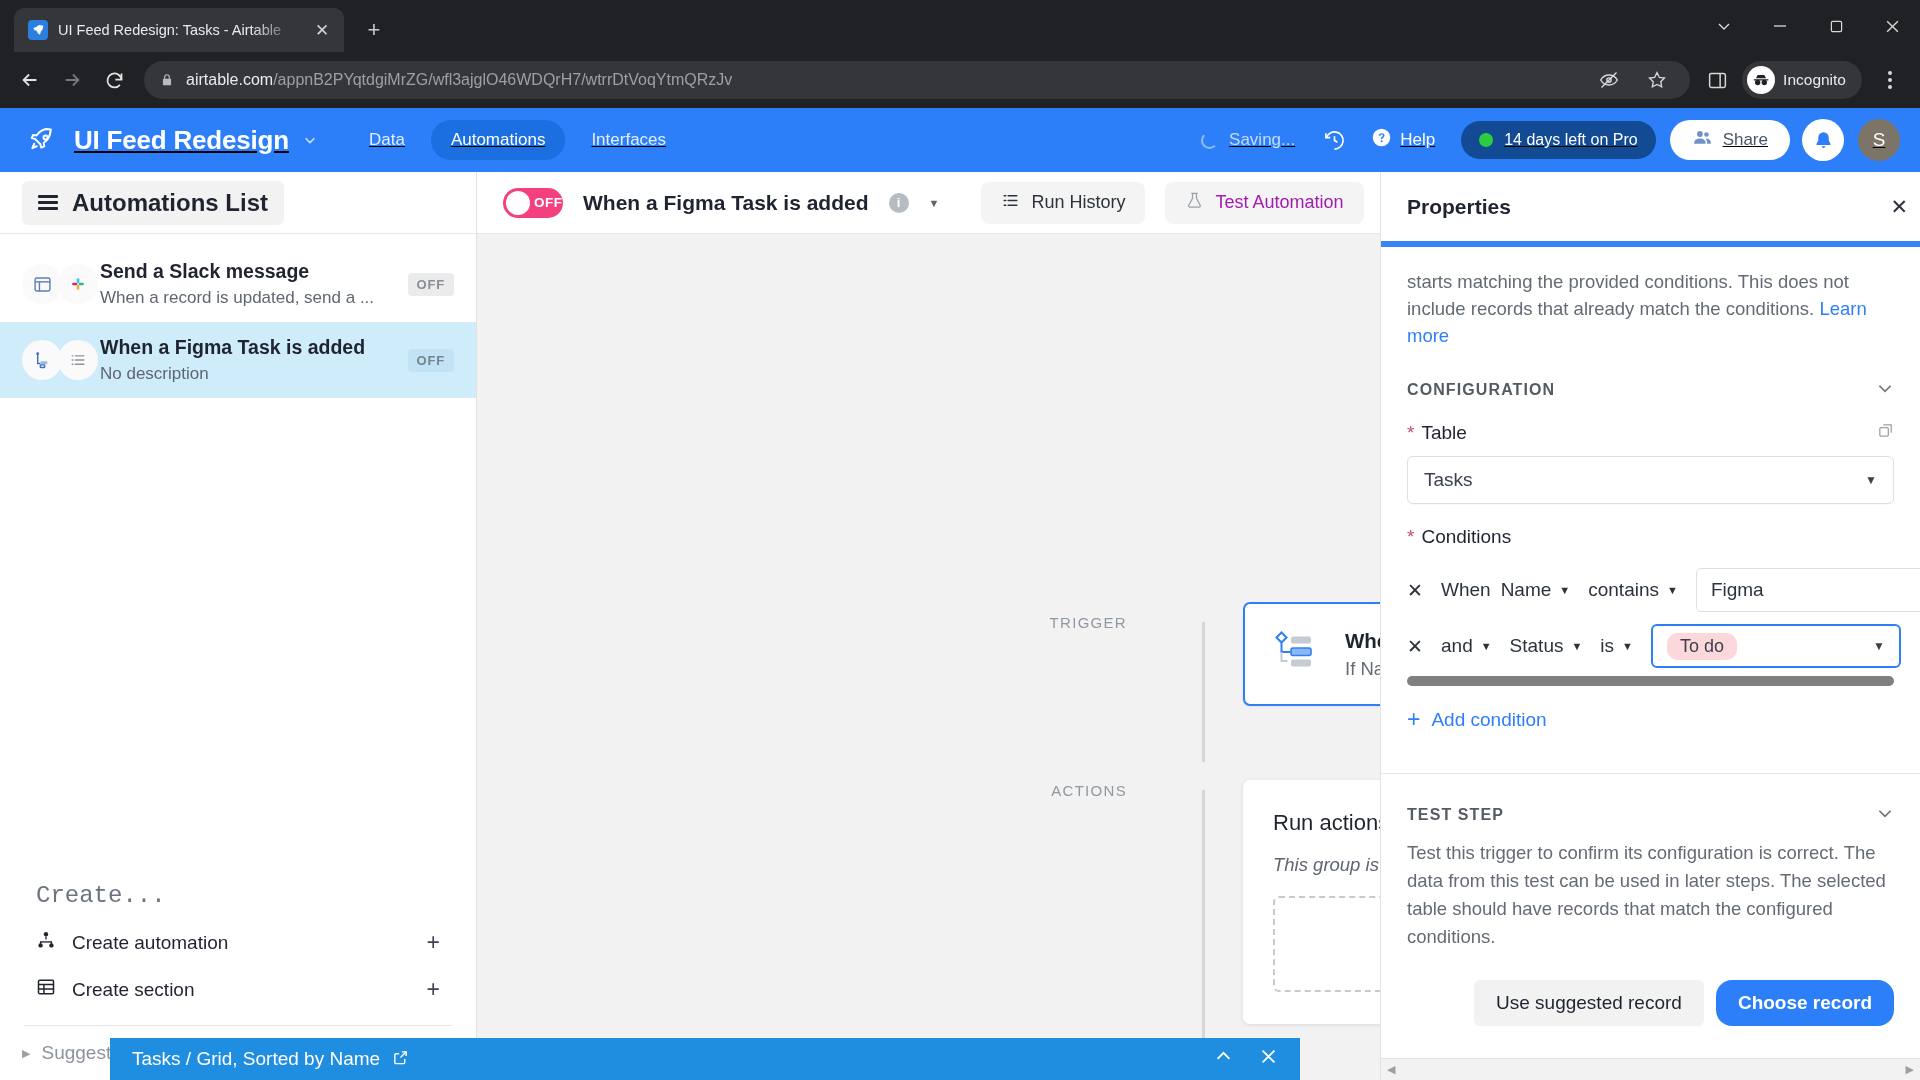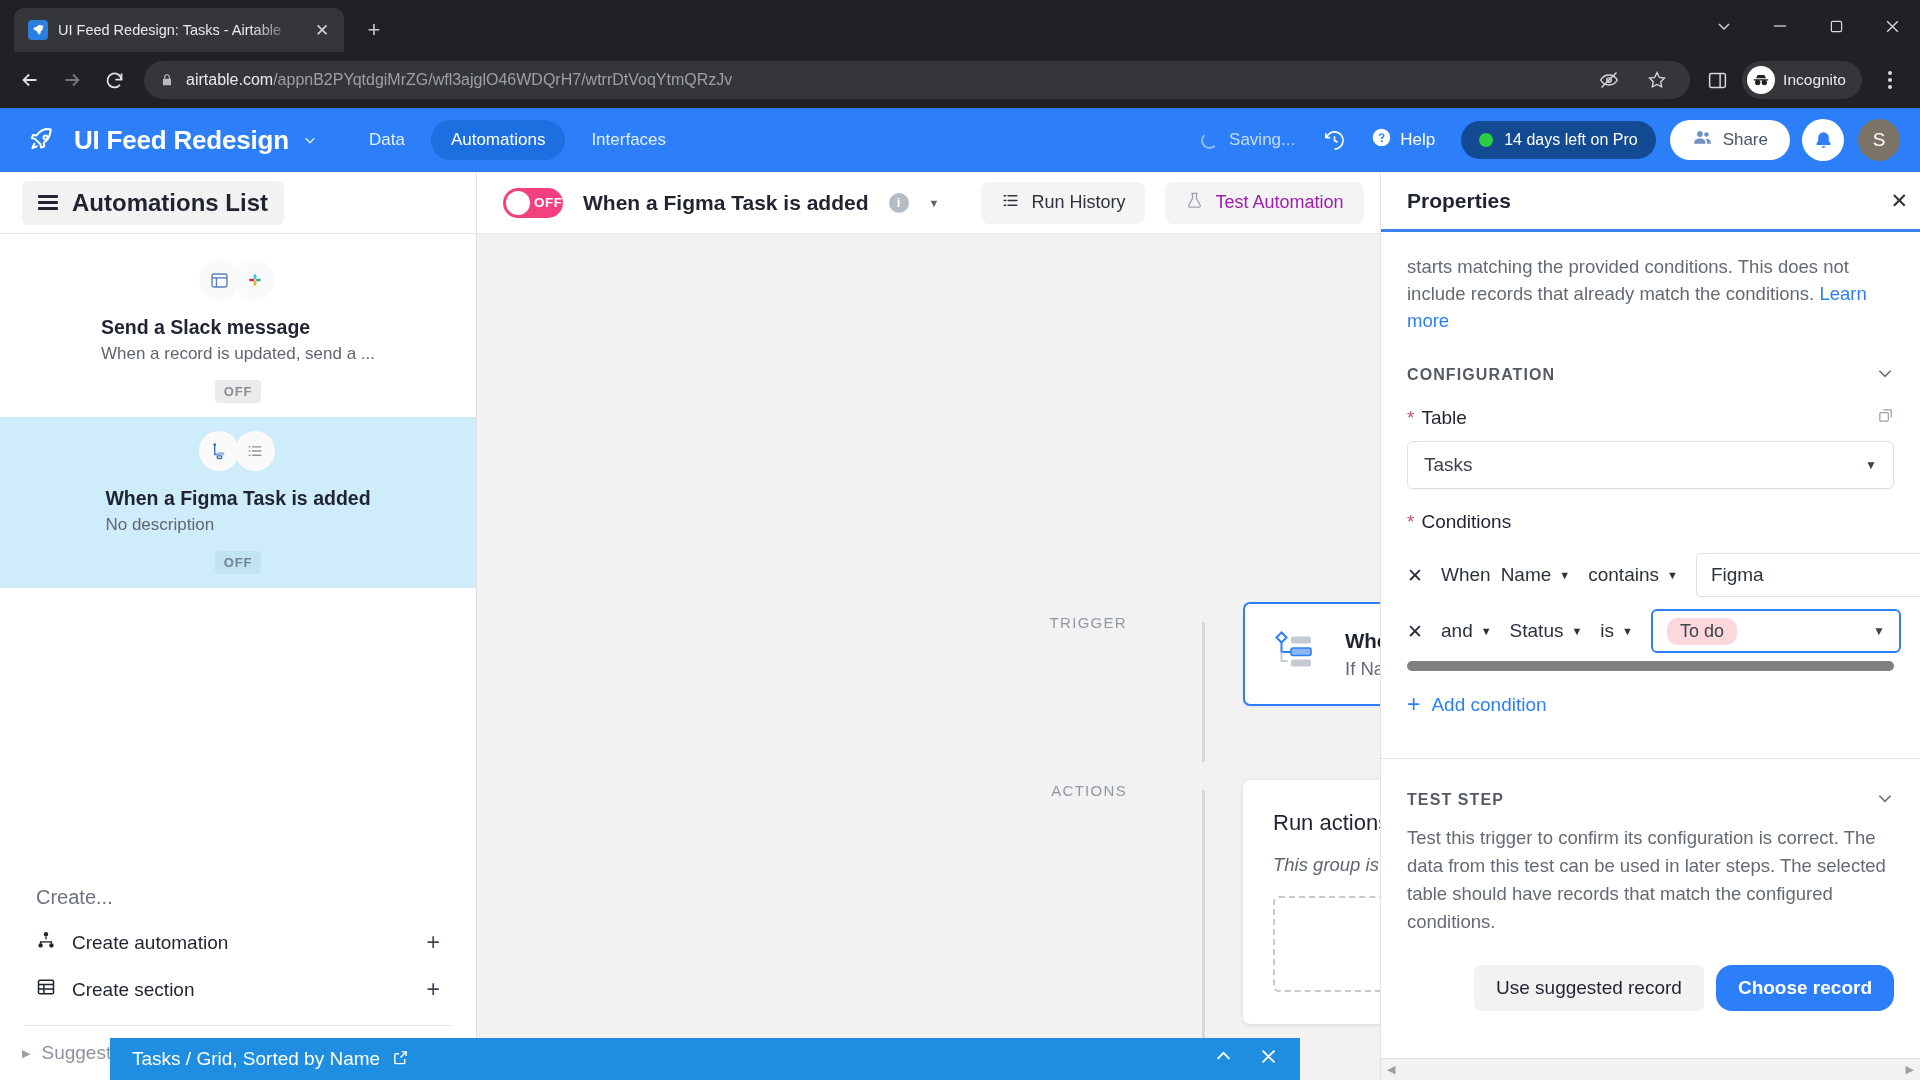--- a/index.html
+++ b/index.html
@@ -136,20 +136,21 @@
   
   .app { width: 1920px; height: 972px; display: flex; flex-direction: column; }
 
   .app-header {
     height: 64px;
     background: #2d7ff9;
     display: flex;
     align-items: center;
     padding: 0 20px 0 28px;
     flex: none;
+    text-decoration: underline;
   }
   .app-logo { width: 30px; height: 30px; margin-right: 16px; flex: none; }
   .app-title {
     color: #ffffff;
     font-size: 26px;
     font-weight: bold;
     letter-spacing: -0.2px;
     white-space: nowrap;
   }
   .title-caret { color: #cfe2fd; margin: 0 8px 0 14px; font-size: 12px; display:flex; }
@@ -245,22 +246,20 @@
     font-weight: bold;
     color: #1f2430;
   }
   .hamburger { display: flex; flex-direction: column; gap: 3.5px; }
   .hamburger i { width: 20px; height: 2.6px; background: #1f2430; display:block; border-radius:1px;}
 
   .auto-list { padding-top: 12px; }
   .auto-item {
     display: flex; align-items: center;
     padding: 14px 22px;
-    gap: 16px;
-    flex-direction: column;
   }
   .auto-item.selected { background: #cfecfb; }
   .auto-icons { display: flex; align-items: center; gap: 0px; flex: none; width: 78px;}
   .auto-icon {
     width: 40px; height: 40px; border-radius: 50%;
     background: #fafafa;
     display: flex; align-items: center; justify-content: center;
     flex: none;
   }
   .auto-icon:nth-child(2) { margin-left: -4px; }
@@ -272,21 +271,21 @@
   .auto-desc { font-size: 17px; color: #5f6671; margin-top: 5px;
     white-space: nowrap; overflow: hidden; text-overflow: ellipsis; }
   .auto-badge {
     background: #ebebeb; color: #8a8f97;
     font-size: 13px; letter-spacing: 0.8px; font-weight: bold;
     padding: 4px 9px; border-radius: 4px; flex: none;
   }
   .auto-item.selected .auto-badge { background: #c2e3f3; color: #728490; }
 
   .sidebar-bottom { margin-top: auto; }
-  .create-label { font-size: 20px; color: #6b7280; padding: 18px 36px 10px; }
+  .create-label { font-size: 24px; color: #6b7280; padding: 18px 36px 10px; font-family: Liberation Mono, monospace; }
   .create-row {
     display: flex; align-items: center;
     padding: 11px 36px;
     gap: 16px;
     font-size: 19px; color: #1f2430;
   }
   .create-row .plus { margin-left: auto; font-size: 23px; color: #3b4350; line-height: 1; }
   .sidebar-div { height: 1px; background: #e6e6e6; margin: 12px 24px 0; }
   .suggest-row {
     display: flex; align-items: center; gap: 11px;
@@ -398,24 +397,24 @@
   
   .props {
     width: 540px;
     background: #ffffff;
     border-left: 1px solid #e2e2e2;
     display: flex; flex-direction: column;
     flex: none;
     position: relative;
   }
   .props-head {
-    height: 60px;
+    height: 75px;
     display: flex; align-items: center;
     padding: 0 26px;
-    border-bottom: 3px solid #3b82f6;
+    border-bottom: 6px solid #3b82f6;
     flex: none;
   }
   .props-title { font-size: 21px; font-weight: bold; color: #1f2430; }
   .props-close { margin-left: auto; color: #2c333d; font-size: 21px; margin-right: -14px;}
   .props-scroll { flex: 1; overflow: hidden; position: relative; }
 
   .props-desc {
     padding: 14px 26px 0;
     font-size: 18.5px; line-height: 1.45; color: #646b75;
   }

